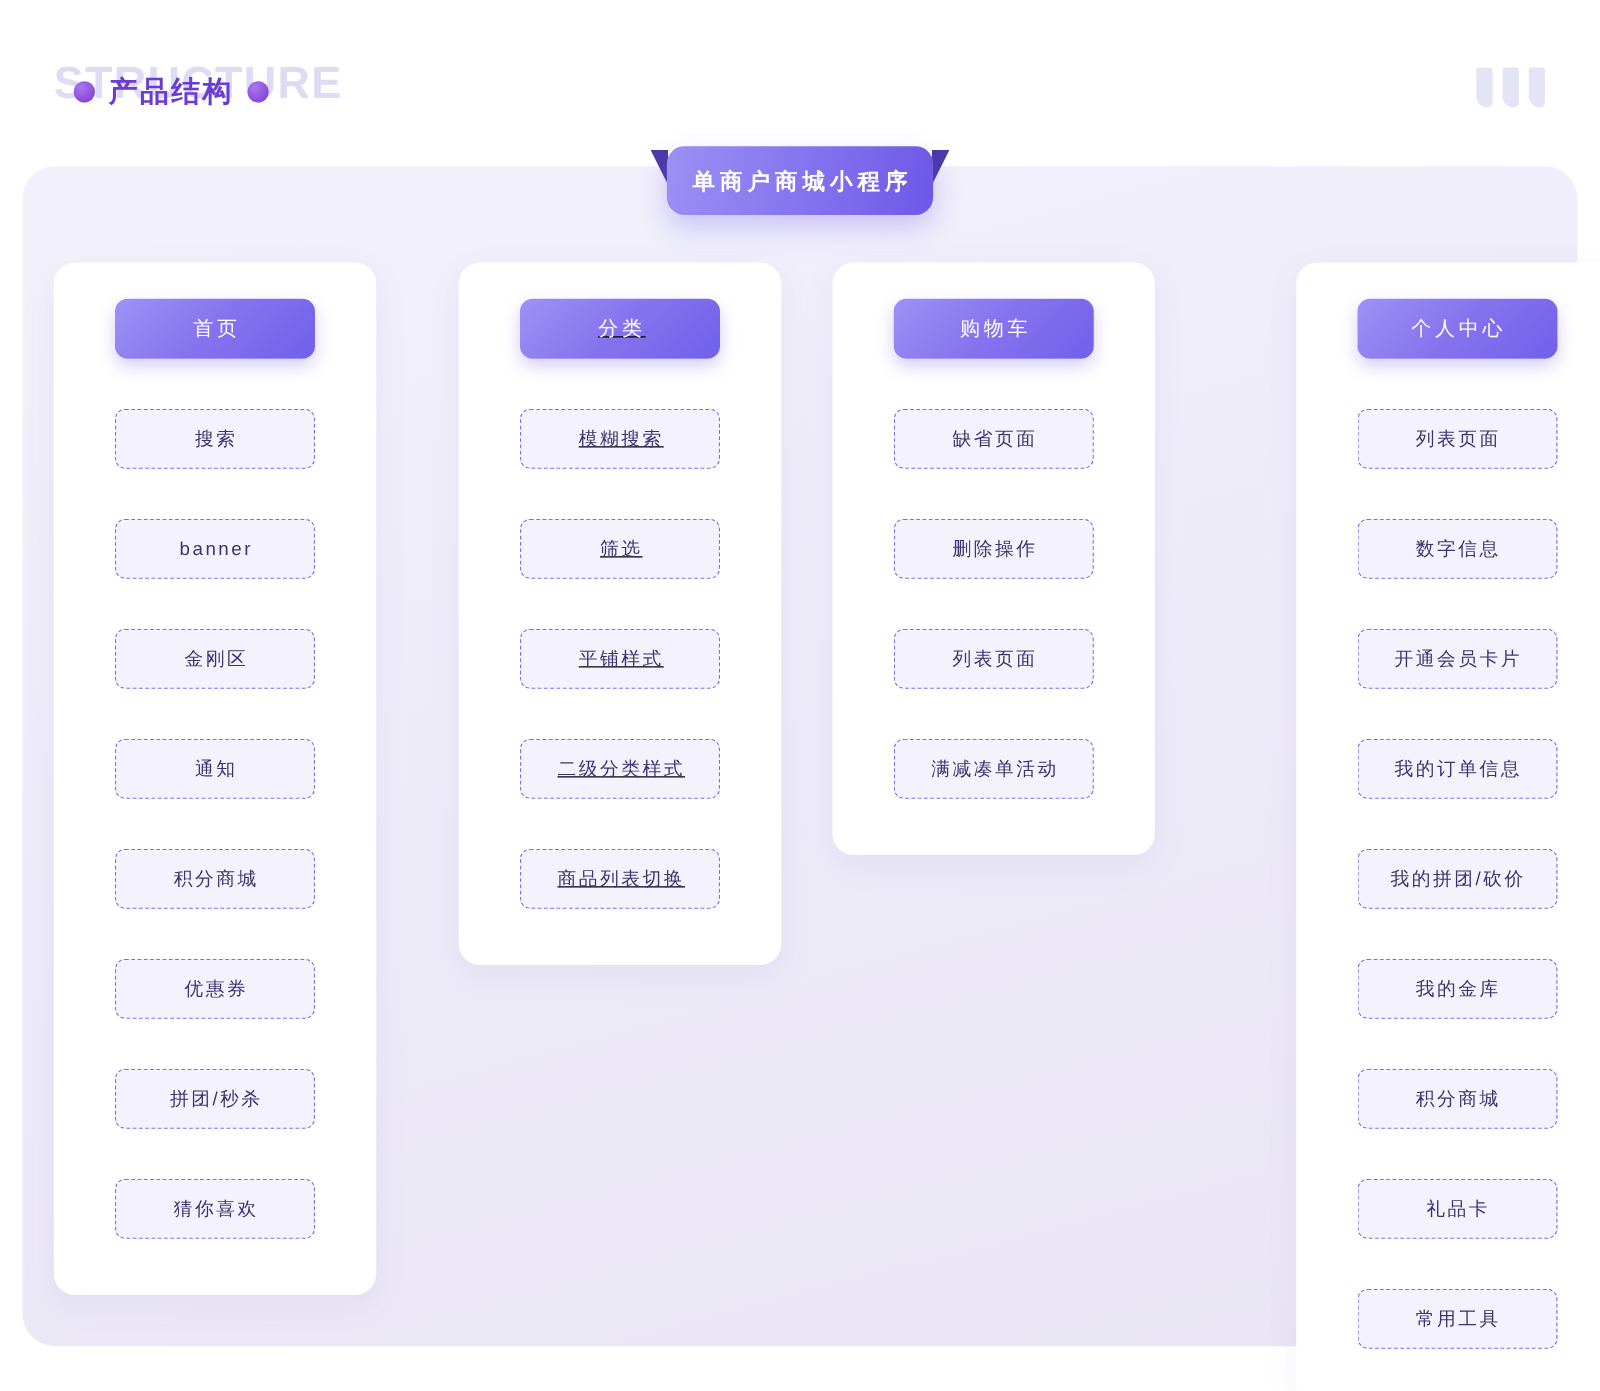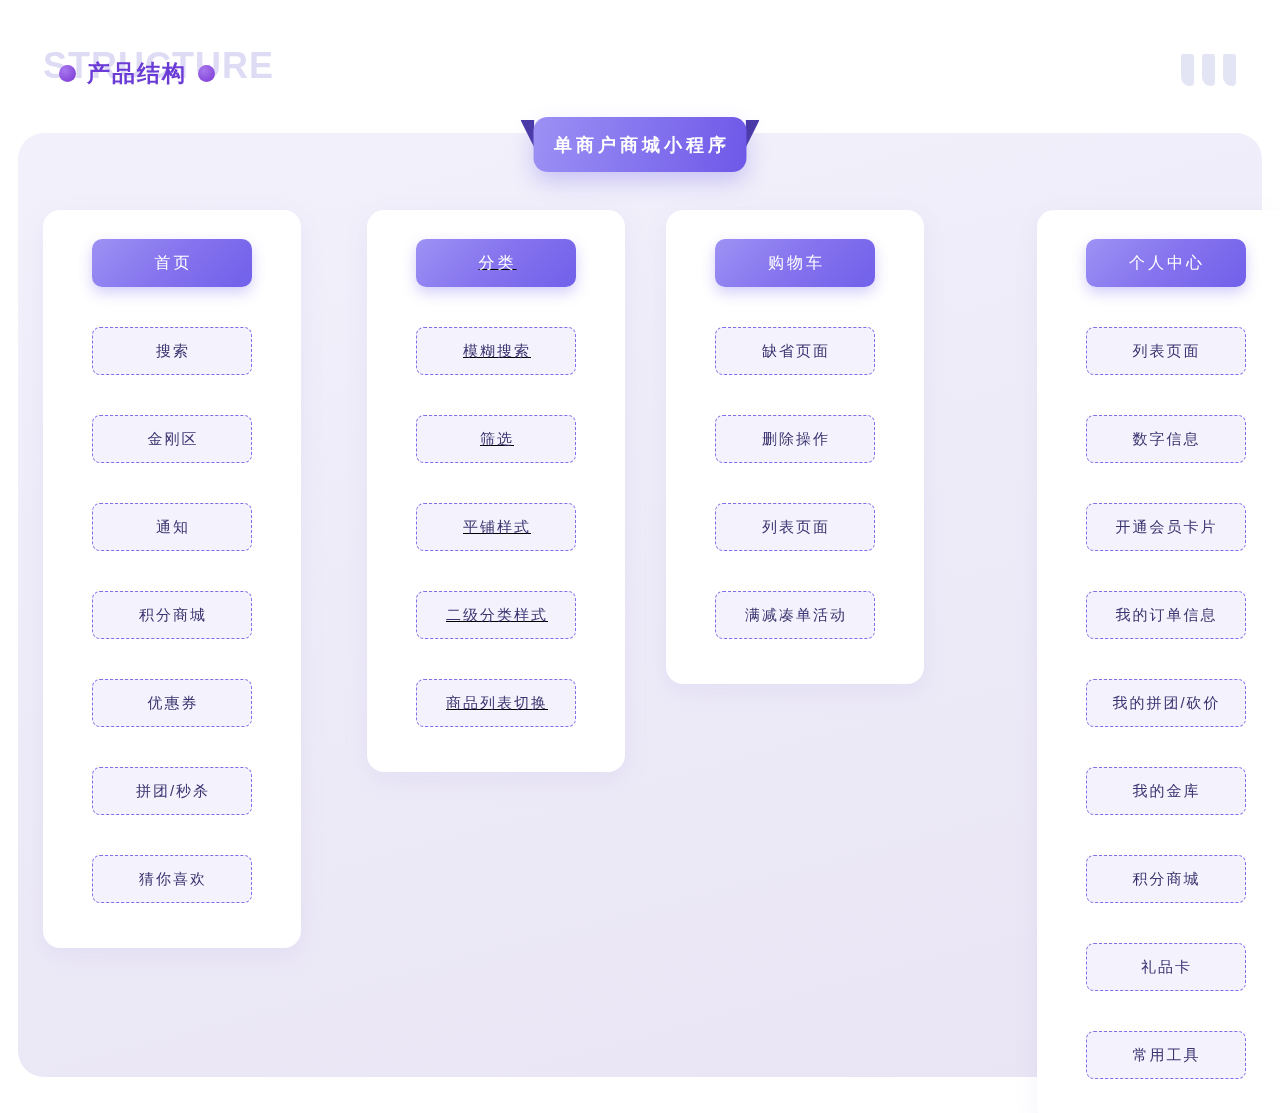--- a/index.html
+++ b/index.html
@@ -116,20 +116,21 @@
     <span class="ribbon-fold right"></span>
     <div class="ribbon-body">单商户商城小程序</div>
   </div>
 
   <div>
   <div class="card card-0">
     <div class="col-header">首页</div>
 
   <div class="node-item">搜索</div>
 
+  <div class="node-item">banner</div>
 
   <div class="node-item">金刚区</div>
 
   <div class="node-item">通知</div>
 
   <div class="node-item">积分商城</div>
 
   <div class="node-item">优惠券</div>
 
   <div class="node-item">拼团/秒杀</div>

